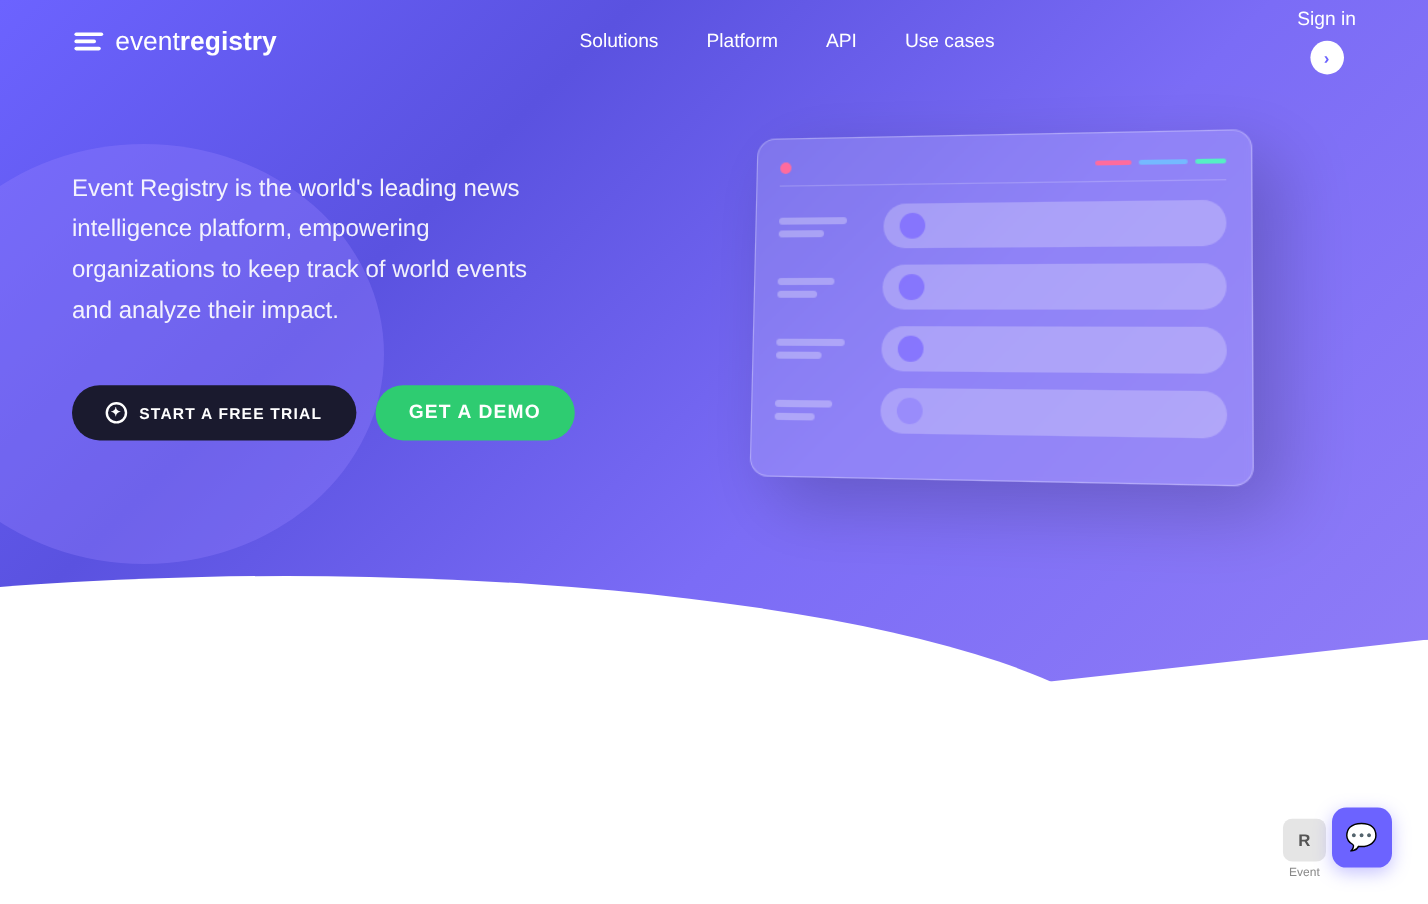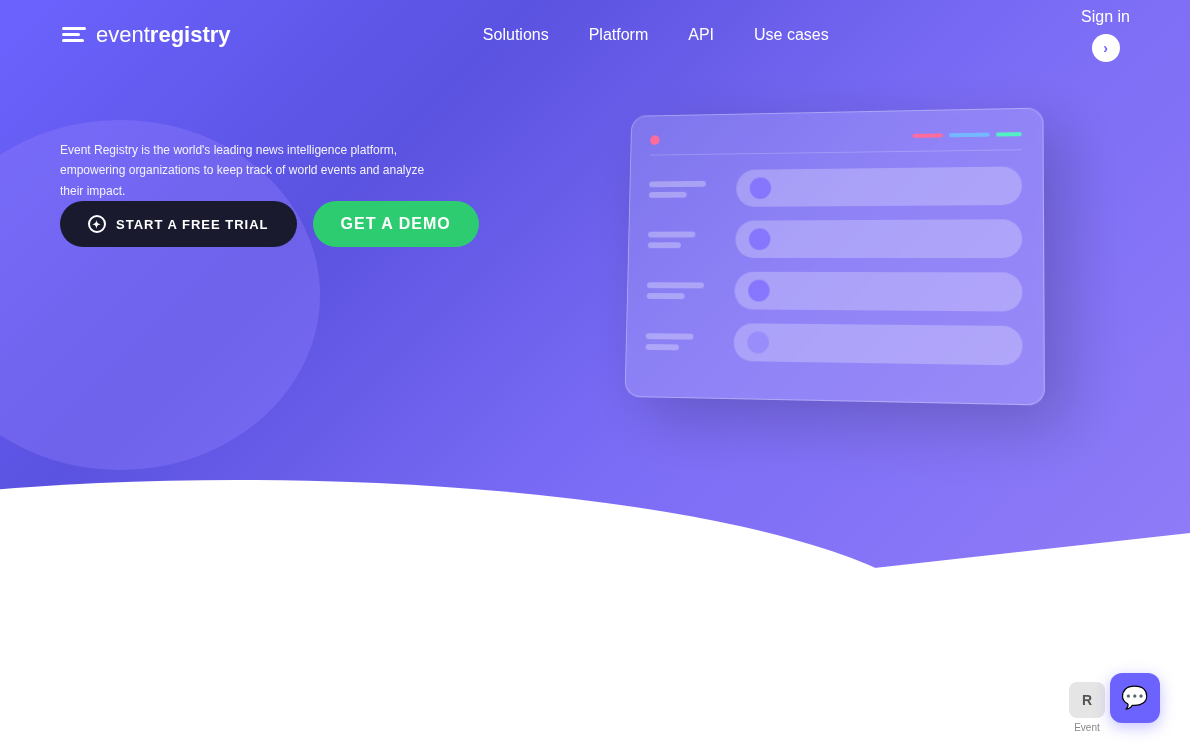--- a/index.html
+++ b/index.html
@@ -121,23 +121,24 @@
 
     .hero-title {
       font-size: 48px;
       font-weight: 700;
       line-height: 1.15;
       margin-bottom: 30px;
       letter-spacing: -0.5px;
     }
 
     .hero-desc {
-      font-size: 12px;
+      font-size: 20px;
       line-height: 1.7;
       opacity: 0.92;
+      margin-bottom: 45px;
       max-width: 390px;
       font-weight: 400;
     }
 
     .hero-buttons {
       display: flex;
       gap: 16px;
       align-items: center;
     }
 

